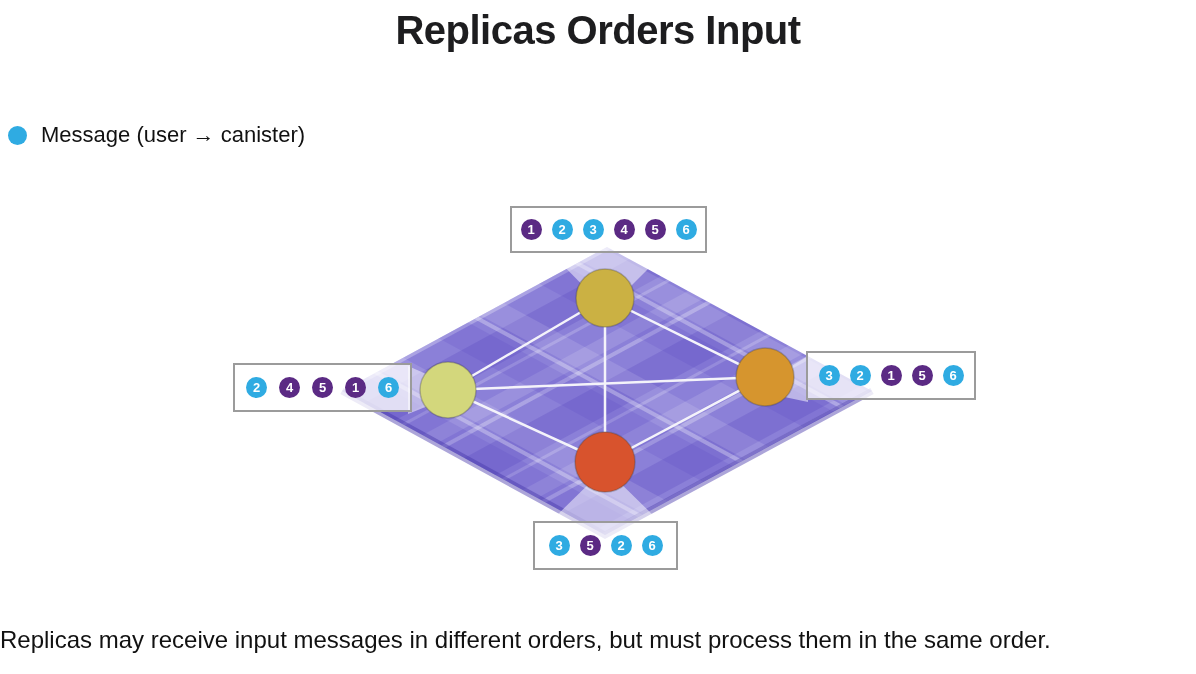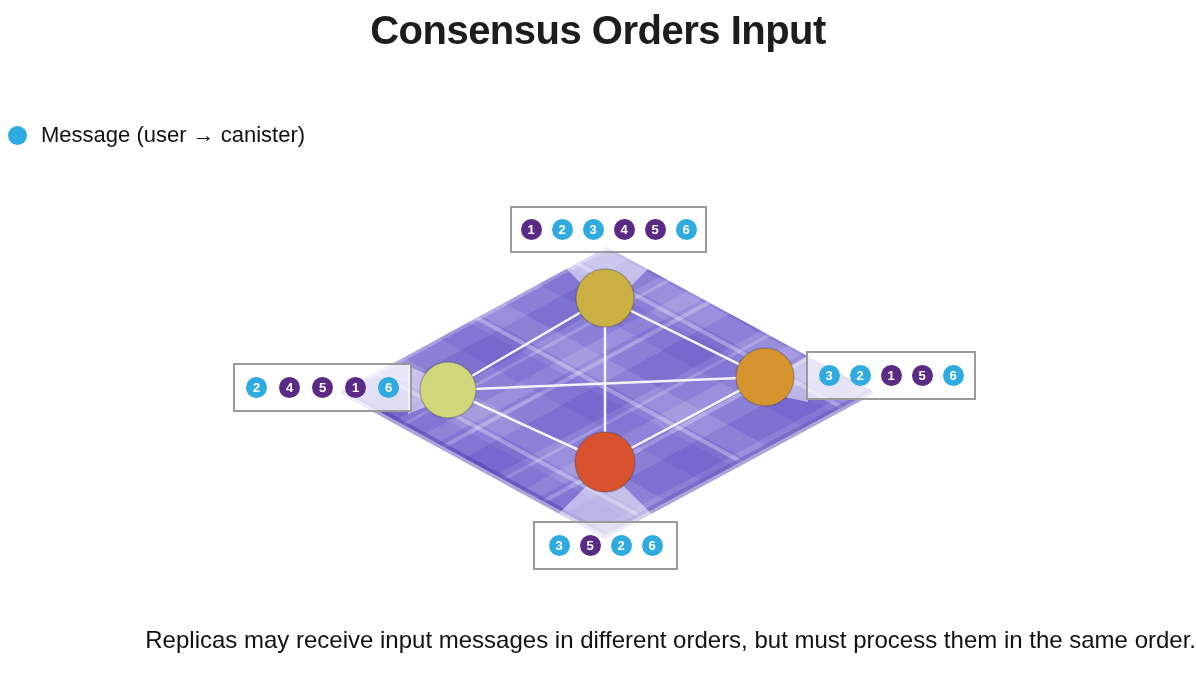--- a/index.html
+++ b/index.html
@@ -71,31 +71,31 @@
     align-items: center;
     justify-content: center;
     line-height: 1;
     flex: 0 0 auto;
   }
   .caption {
     position: absolute;
     top: 626px; left: 0;
     width: 100%;
     margin: 0;
-    text-align: right;
+    text-align: left;
     font-size: 24px;
     color: #111111;
   }
 </style>
 </head>
 <body>
 
 <div class="stage">
 
-  <h1 class="page-title">Consensus Orders Input</h1>
+  <h1 class="page-title">Replicas Orders Input</h1>
 
   <div class="legend">
     <div class="legend-item">
       <span class="legend-dot" style="background: rgb(47, 171, 226);"></span>
       <span class="legend-label">Message (user → canister)</span>
     </div>
   </div>
 
   <svg class="graphic-svg" width="1196" height="674" viewBox="0 0 1196 674">
     <defs>

